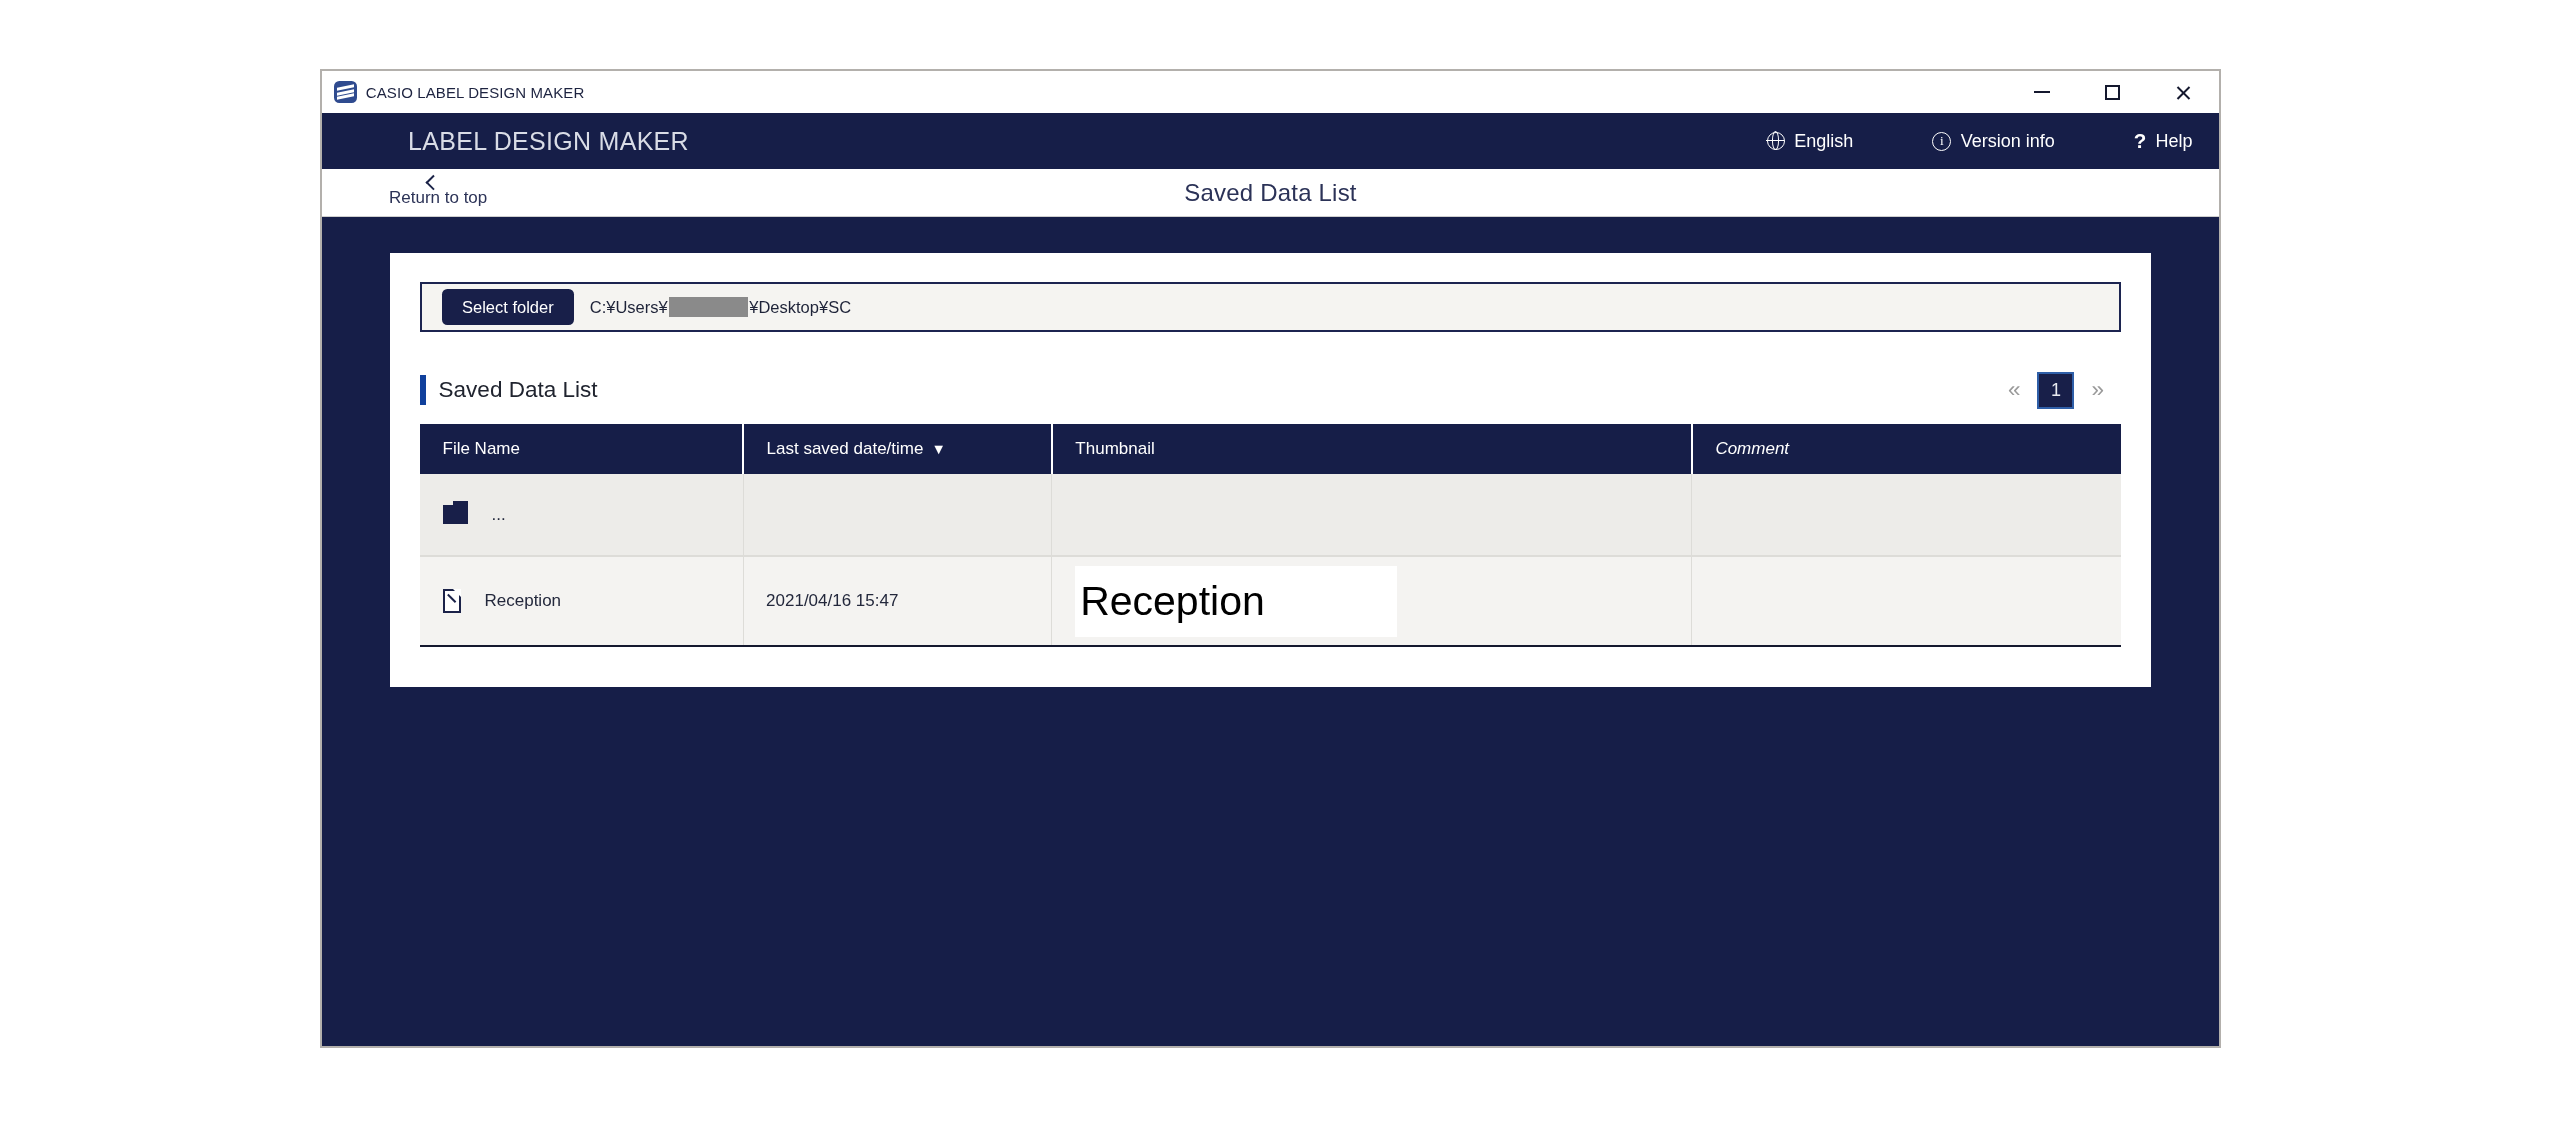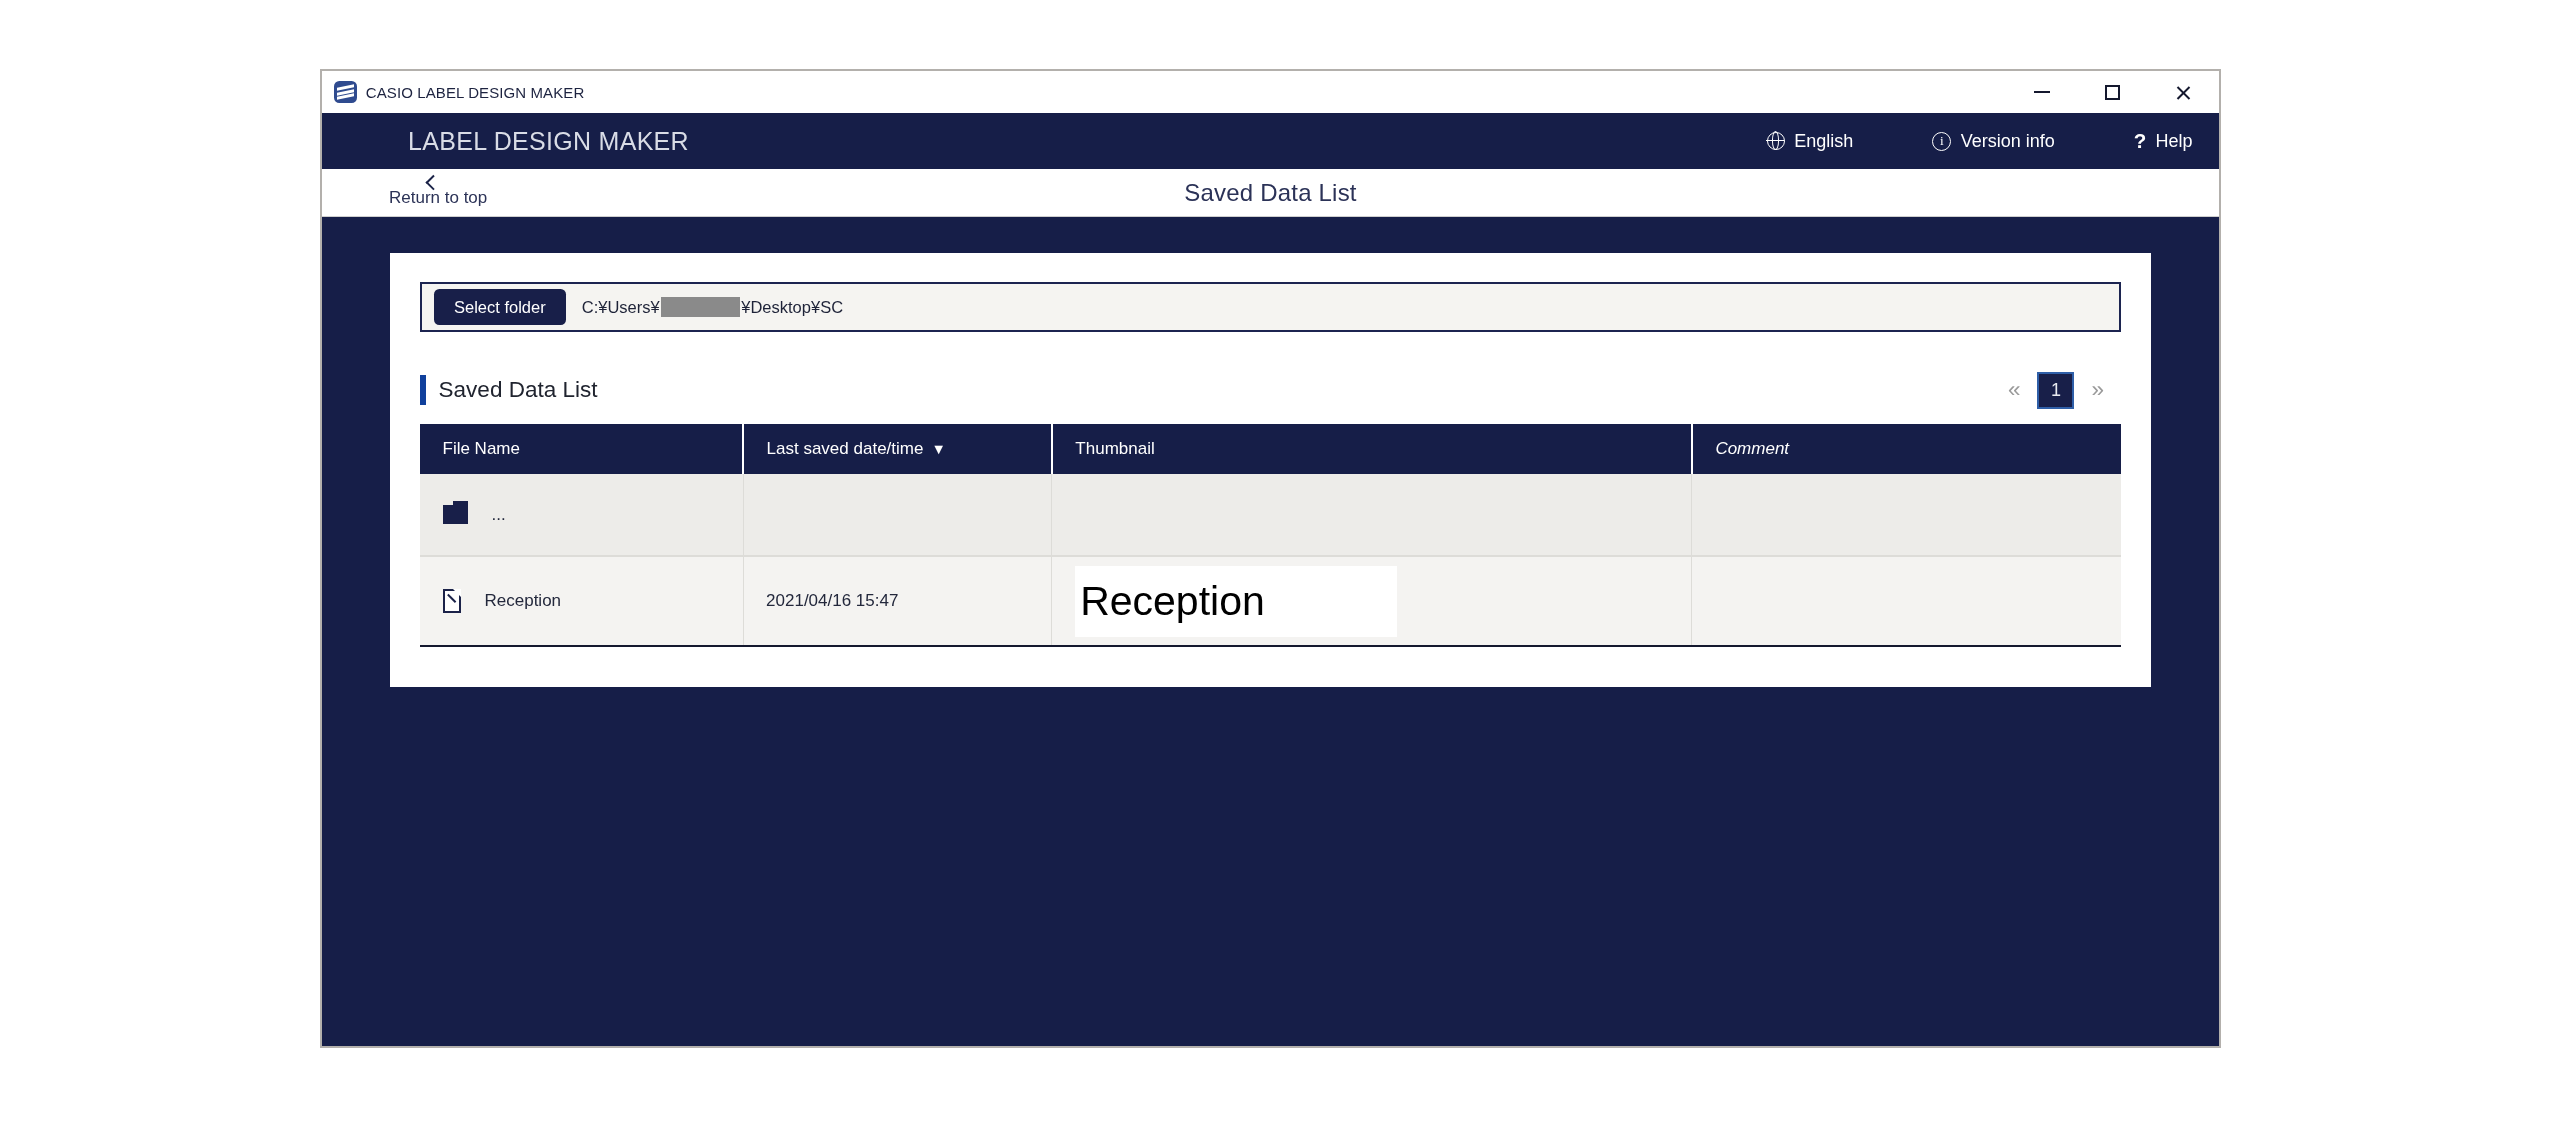--- a/index.html
+++ b/index.html
@@ -247,21 +247,21 @@
     box-sizing: border-box;
   }
 
   
   #folder-bar {
     border: 2px solid #1c2450;
     background: #f5f4f1;
     height: 50px;
     display: flex;
     align-items: center;
-    padding: 0 12px;
+    padding: 0 20px;
     box-sizing: border-box;
   }
   #select-folder-button {
     background: #181f49;
     color: #ffffff;
     font-size: 16.5px;
     border: none;
     border-radius: 5.3px;
     padding: 8.6px 20px;
     cursor: default;

